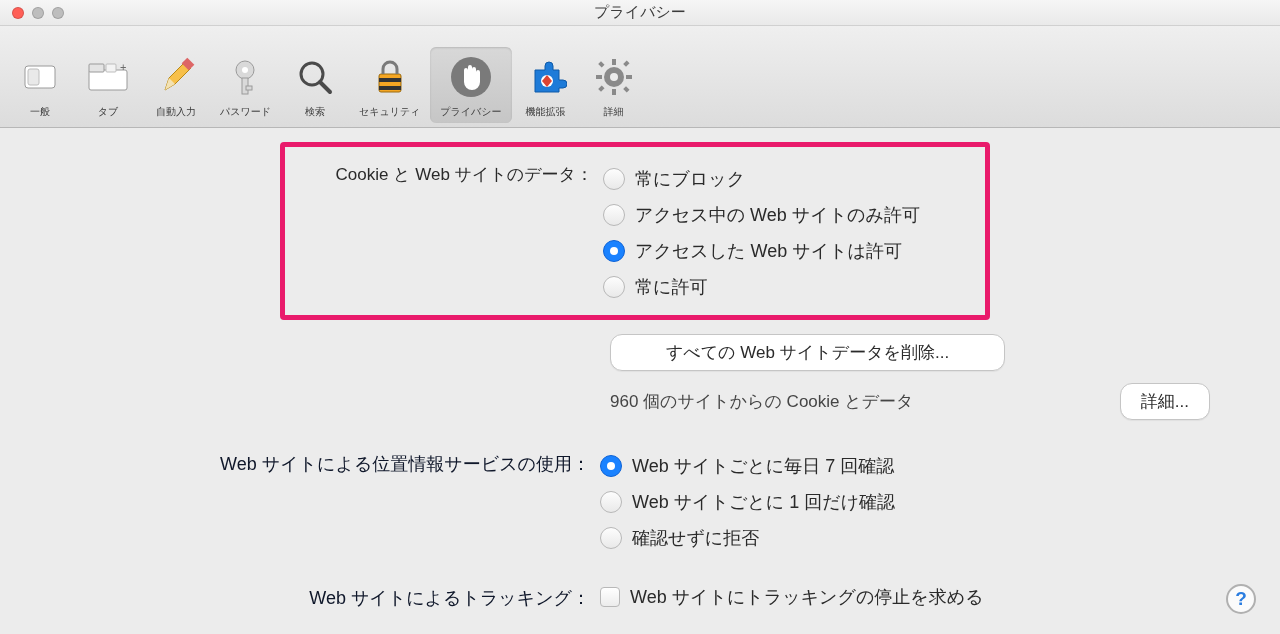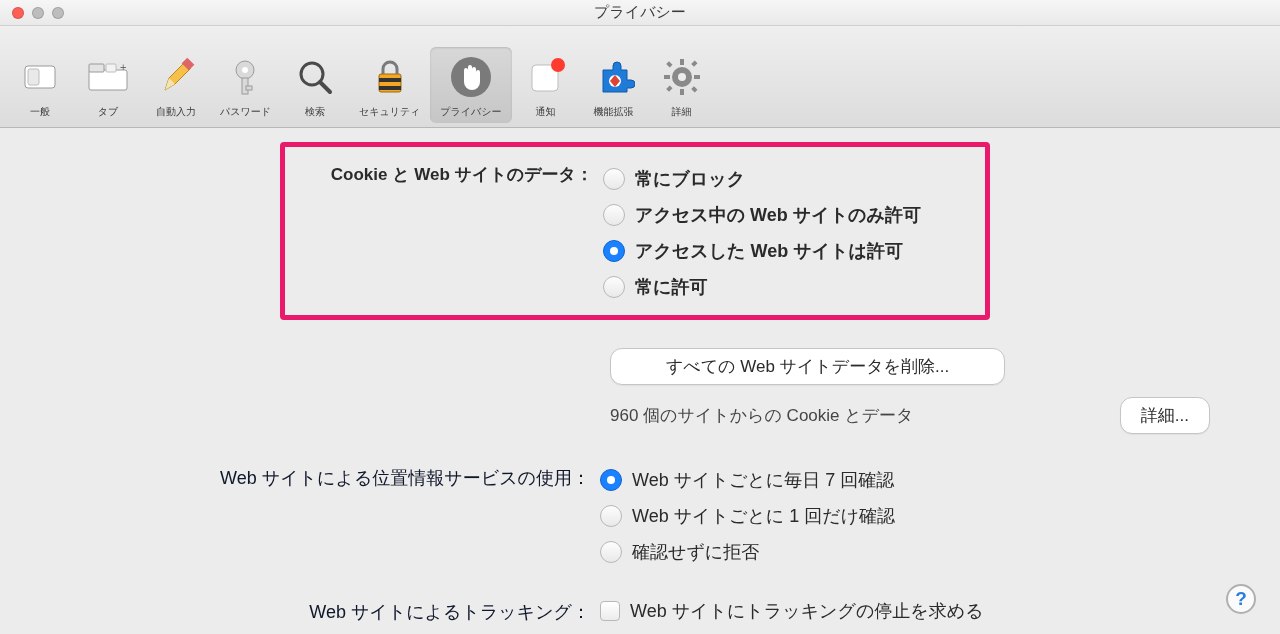--- a/index.html
+++ b/index.html
@@ -61,23 +61,22 @@
   .row { display: flex; align-items: flex-start; margin-bottom: 4px; }
   .row .label {
     width: 570px; text-align: right; padding-right: 10px;
     padding-top: 4px; font-size: 18px; color: #0f172a;
   }
   .row .field { flex: 1; }
   .highlight {
     border: 5px solid #e91a6b;
     border-radius: 4px;
     padding: 14px 18px 10px 18px;
-    margin: 0 260px 28px 250px;
+    margin: 0 260px 14px 250px;
     display: flex;
-    font-weight: bold;
   }
   .highlight .label { width: 300px; text-align: right; padding-right: 10px; padding-top:2px;}
   .highlight .field { flex:1; }
   
   .radio-line { display: flex; align-items: center; gap: 10px; height: 36px; }
   .radio {
     width: 22px; height: 22px; border-radius: 50%;
     background: linear-gradient(#fdfdfd,#e9e9e9);
     border: 1px solid #b8b8b8; position: relative;
   }
@@ -199,29 +198,20 @@
   <div class="tb-item active">
     <span class="iconwrap">
       <svg width="44" height="44" viewBox="0 0 44 44">
           <circle cx="22" cy="22" r="20" fill="#7a7a7a"></circle>
           <path d="M15 23 v-8 a2 2 0 0 1 4 0 v-3 a2 2 0 0 1 4 0 v2 a2 2 0 0 1 4 0 v3 a2 2 0 0 1 4 0 v10 a8 8 0 0 1 -16 0 z" fill="#fff"></path>
         </svg>
     </span>
     <span class="lbl">プライバシー</span>
   </div>
 
-  <div class="tb-item">
-    <span class="iconwrap">
-      <svg width="44" height="44" viewBox="0 0 44 44">
-          <rect x="8" y="10" width="26" height="26" rx="4" fill="#fff" stroke="#bdbdbd"></rect>
-          <circle cx="34" cy="10" r="7" fill="#ff3b30"></circle>
-        </svg>
-    </span>
-    <span class="lbl">通知</span>
-  </div>
 
   <div class="tb-item">
     <span class="iconwrap">
       <svg width="42" height="42" viewBox="0 0 42 42">
           <path d="M10 14 h10 v-4 a4 4 0 0 1 8 0 v4 h6 v10 h4 a4 4 0 0 1 0 8 h-4 v4 h-24 z" fill="#1e7bd8" stroke="#0f5aa8"></path>
           <circle cx="22" cy="25" r="6" fill="#fff"></circle>
           <polygon points="22,19 27,25 22,31 17,25" fill="#d43"></polygon>
         </svg>
     </span>
     <span class="lbl">機能拡張</span>

